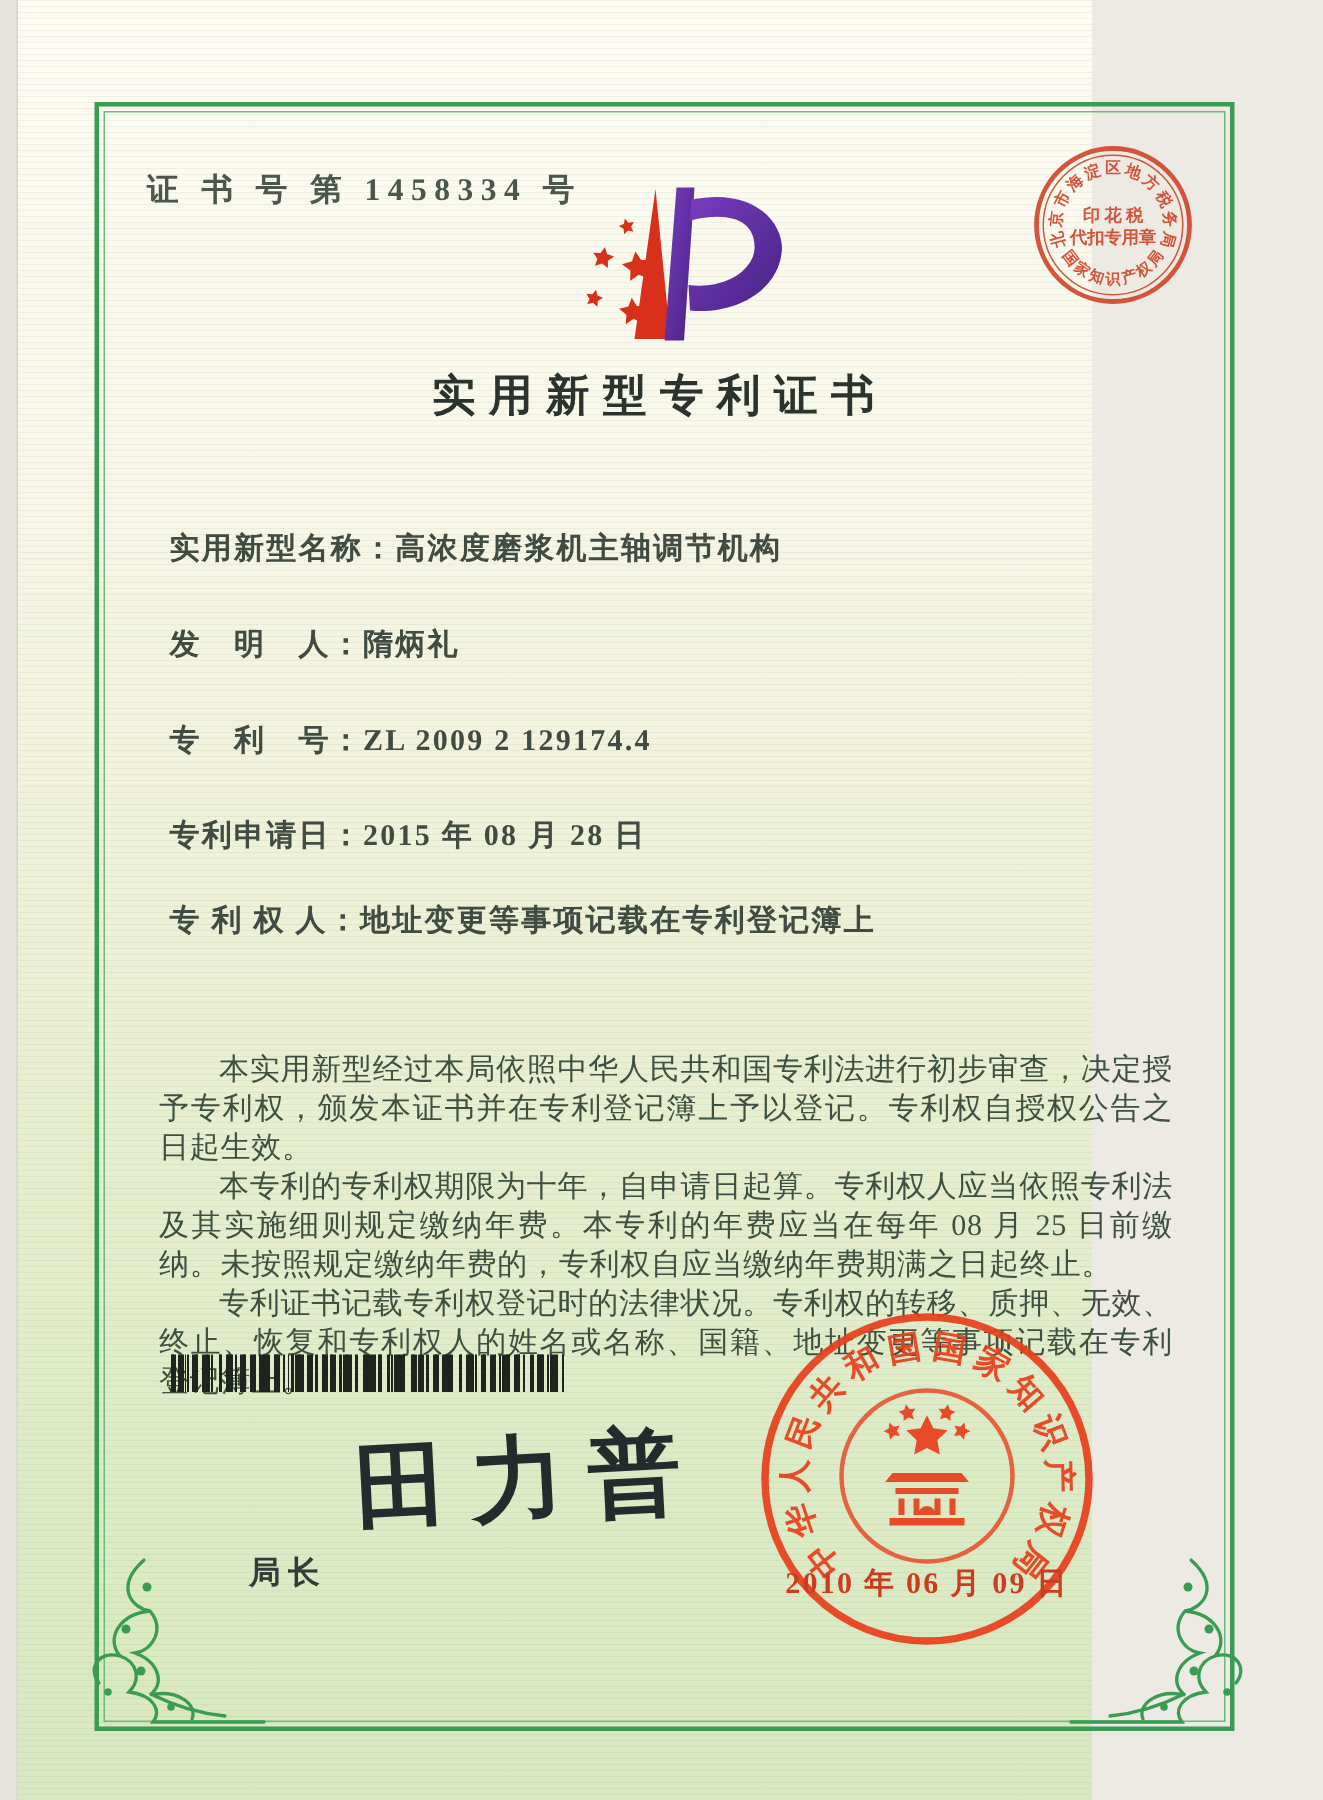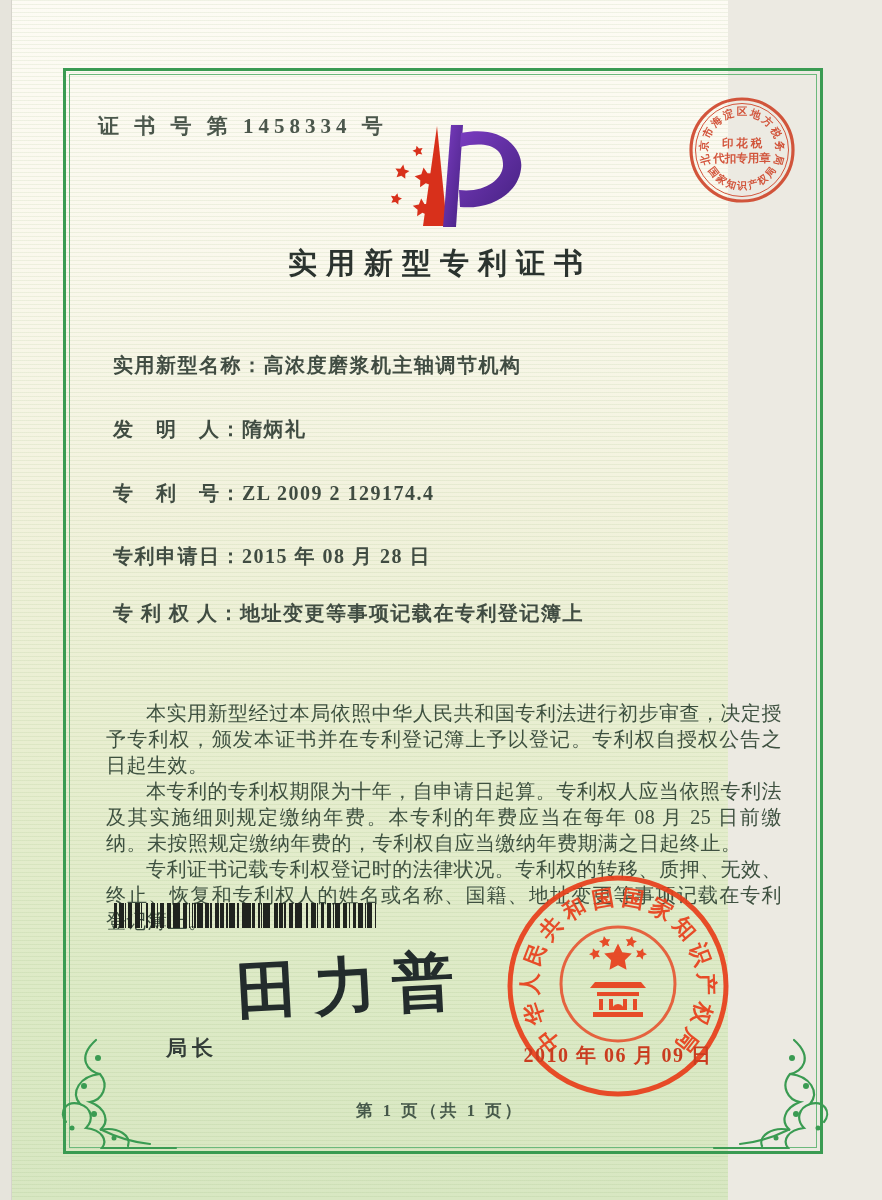--- a/index.html
+++ b/index.html
@@ -181,14 +181,13 @@
     </g>
     <g fill="#3a9b52">
       <circle cx="40" cy="20" r="3"></circle>
         <circle cx="26" cy="48" r="3"></circle>
       <circle cx="36" cy="76" r="3"></circle>
         <circle cx="14" cy="90" r="2.5"></circle>
       <circle cx="56" cy="100" r="2.5"></circle>
     </g>
   </svg>
 
-  <div class="footer">第 1 页（共 1 页）</div>
 </div>
 
 </body></html>

